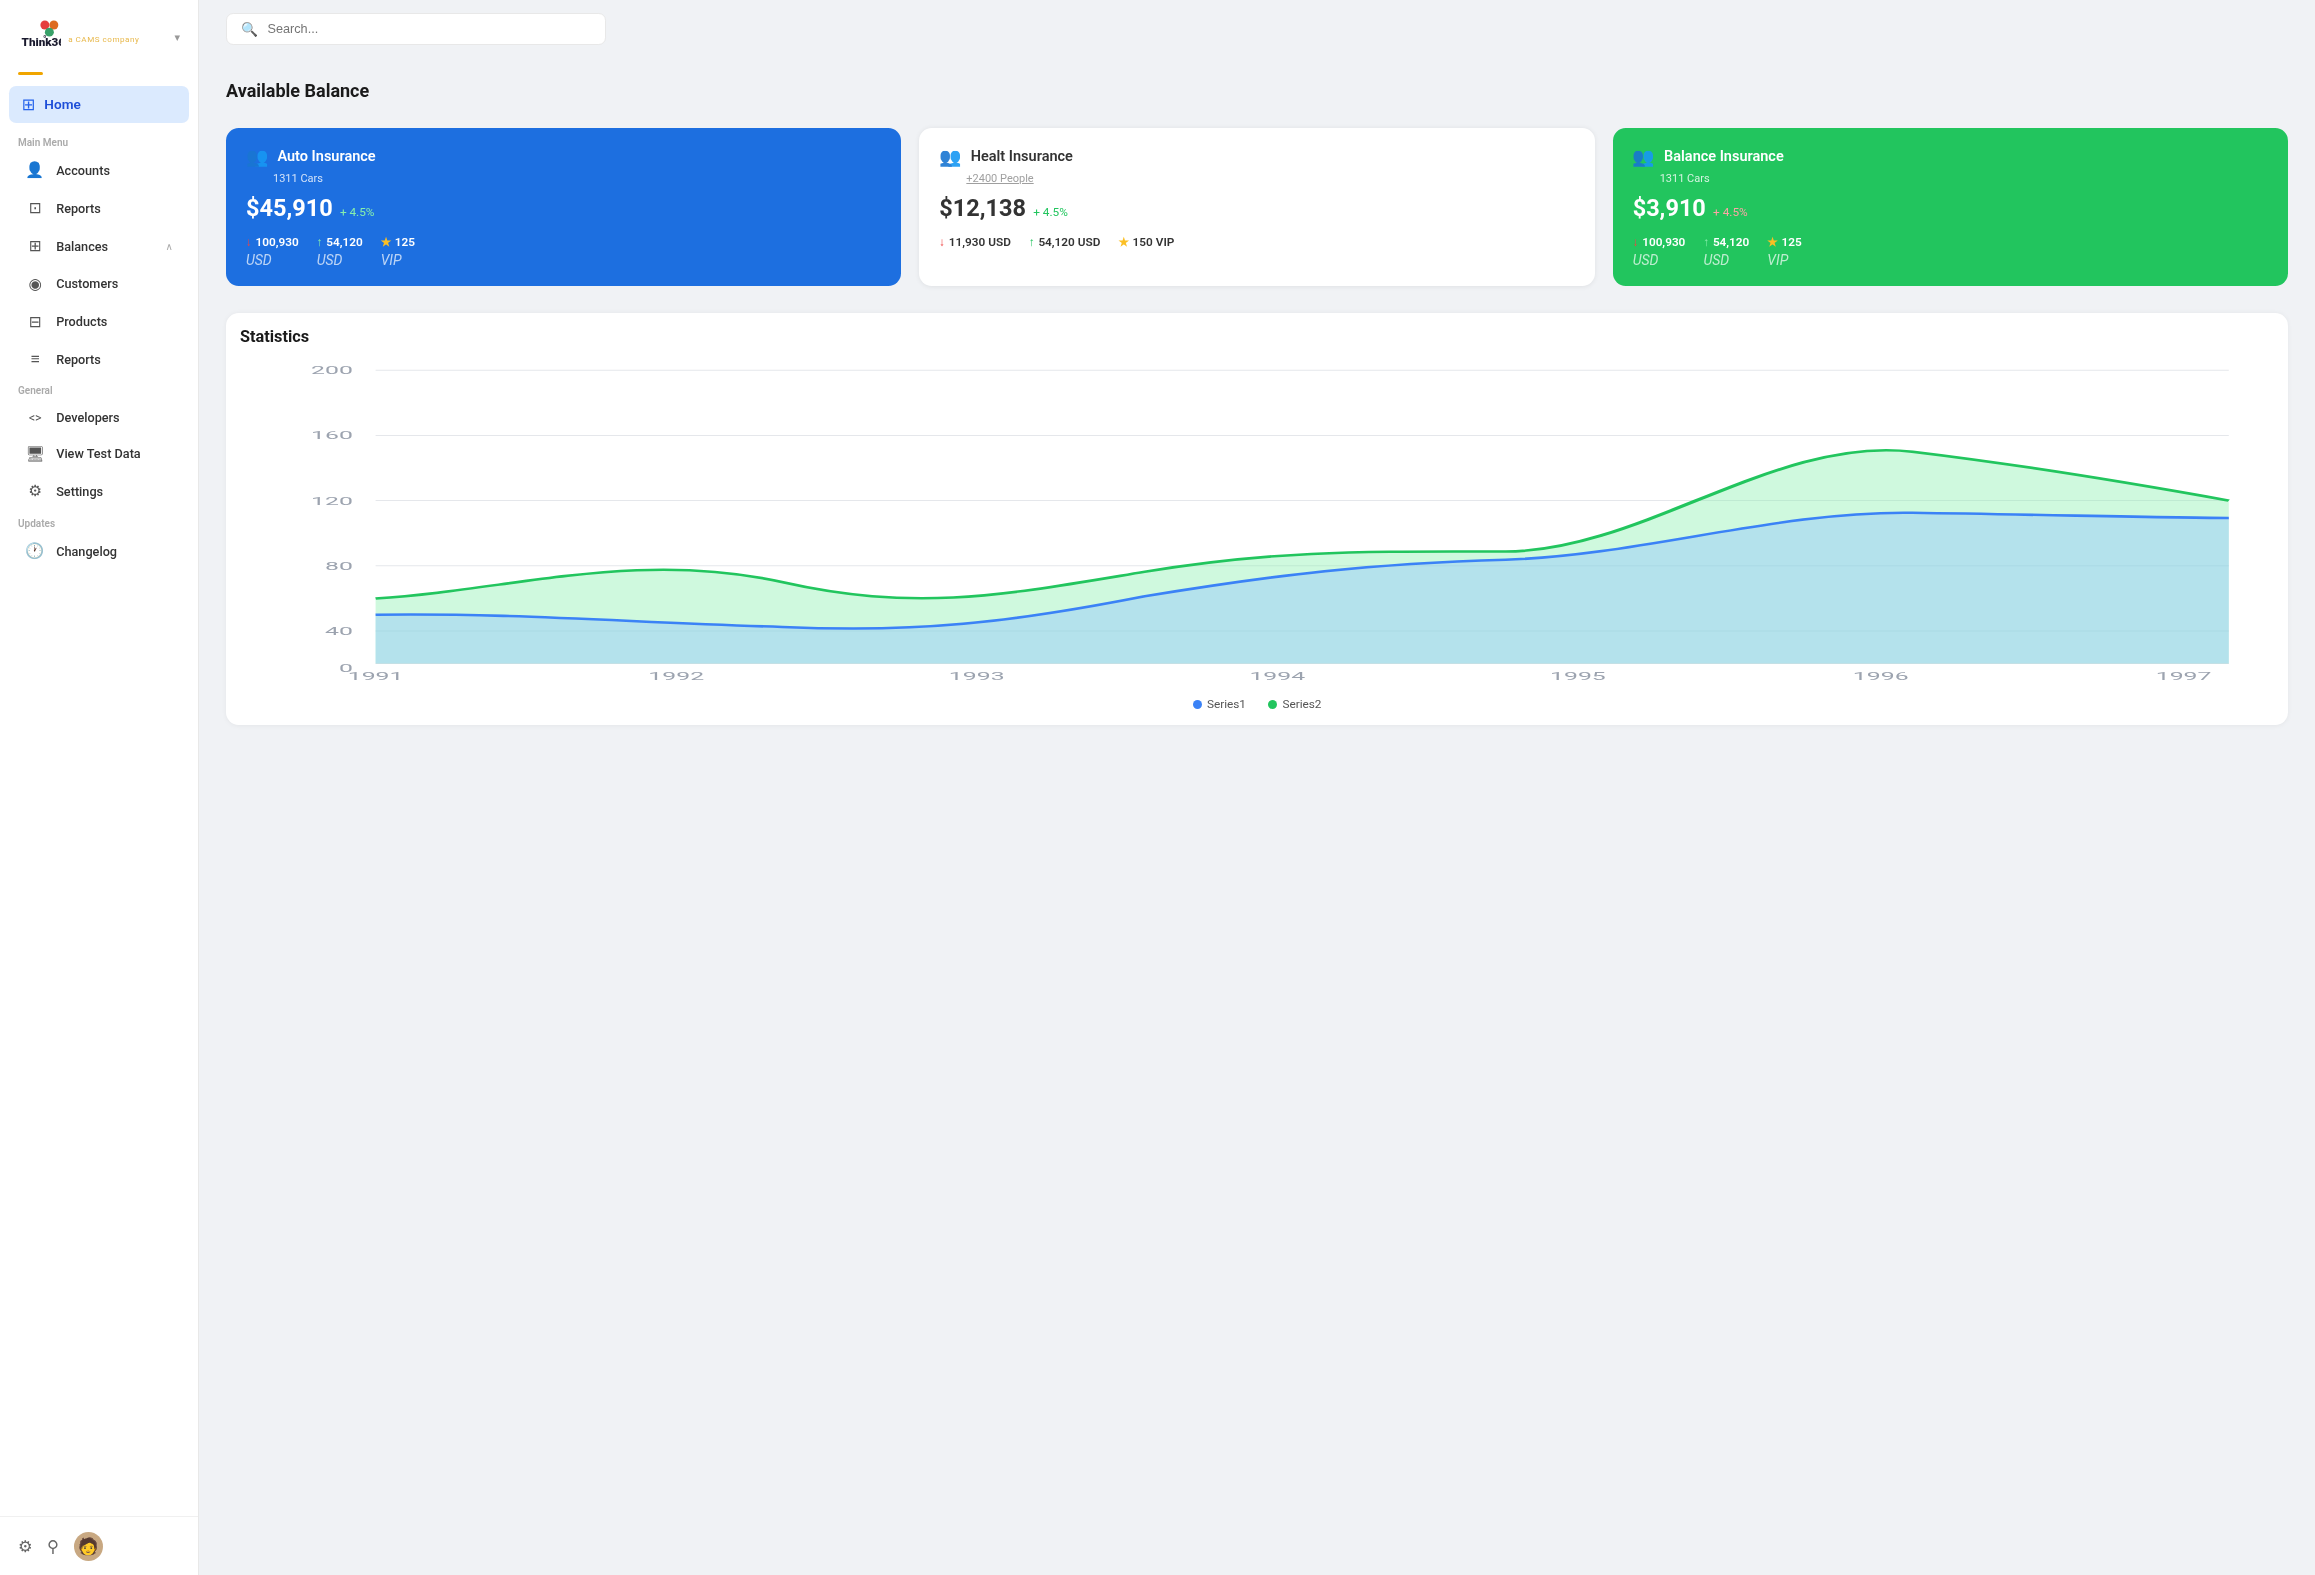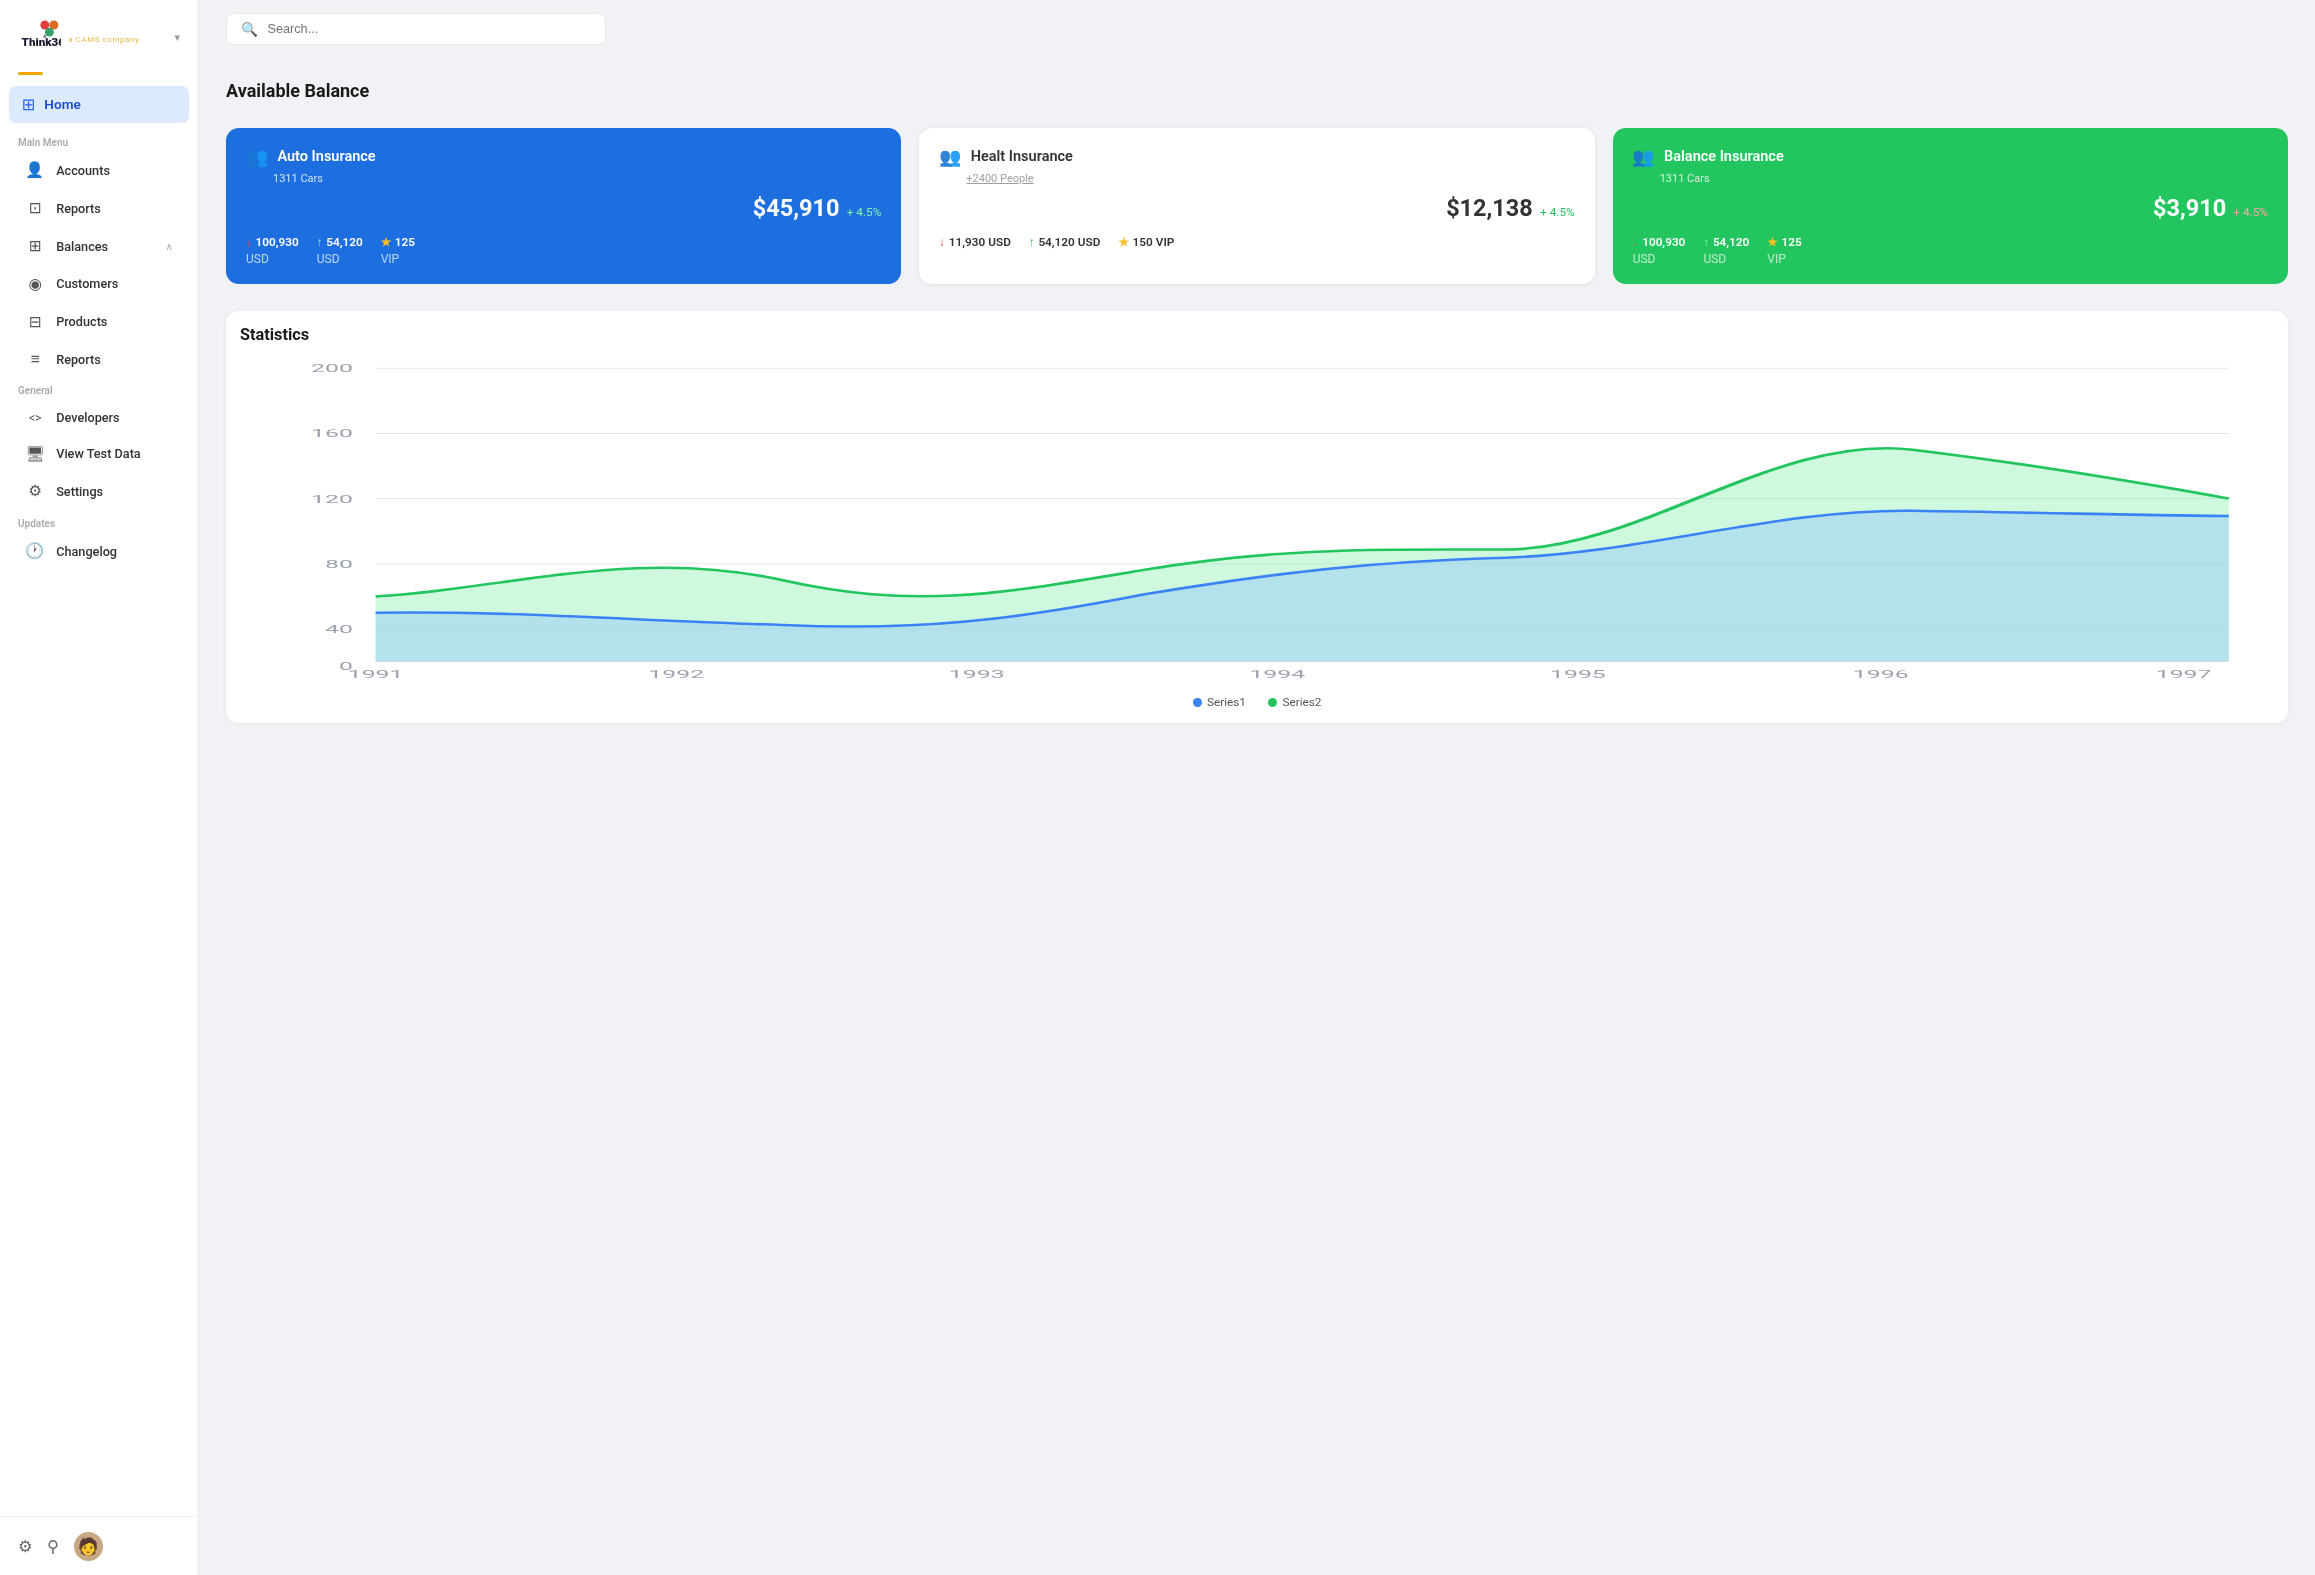--- a/index.html
+++ b/index.html
@@ -182,21 +182,20 @@
     .card-title { font-size: 14.5px; font-weight: 600; }
     .card-subtitle { font-size: 11px; opacity: 0.8; margin-left: 27px; margin-bottom: 9px; }
     .card-white .card-subtitle { color: #888; text-decoration: underline; }
     .card-amount {
       font-size: 23.5px;
       font-weight: 700;
       margin-bottom: 12.7px;
       display: flex;
       align-items: baseline;
       gap: 7.2px;
-      justify-content: flex-end;
     }
     .card-amount-change {
       font-size: 11.8px;
       font-weight: 400;
     }
     .change-green { color: #86efac; }
     .change-red { color: #fca5a5; }
     .card-green .change-red { color: #fca5a5; }
 
     .card-stats {
@@ -209,22 +208,23 @@
       gap: 2.7px;
     }
     .stat-top {
       display: flex;
       align-items: center;
       gap: 3.6px;
       font-size: 11.8px;
       font-weight: 600;
     }
     .stat-label {
-      font-size: 12px;
+      font-size: 14px;
       opacity: 0.7;
+      font-style: italic;
     }
     .stat-arrow-down { color: #ef4444; }
     .stat-arrow-up { color: #86efac; }
     .stat-star { color: #fbbf24; }
 
     
     .stats-section { background: #fff; border-radius: 12.7px; padding: 14px; box-shadow: 0 0.9px 5.4px rgba(0,0,0,0.05); }
     .stats-title { font-size: 16.3px; font-weight: 700; color: #1a1a1a; margin-bottom: 14.5px; }
 
     .chart-container { position: relative; width: 100%; height: 326px; }

